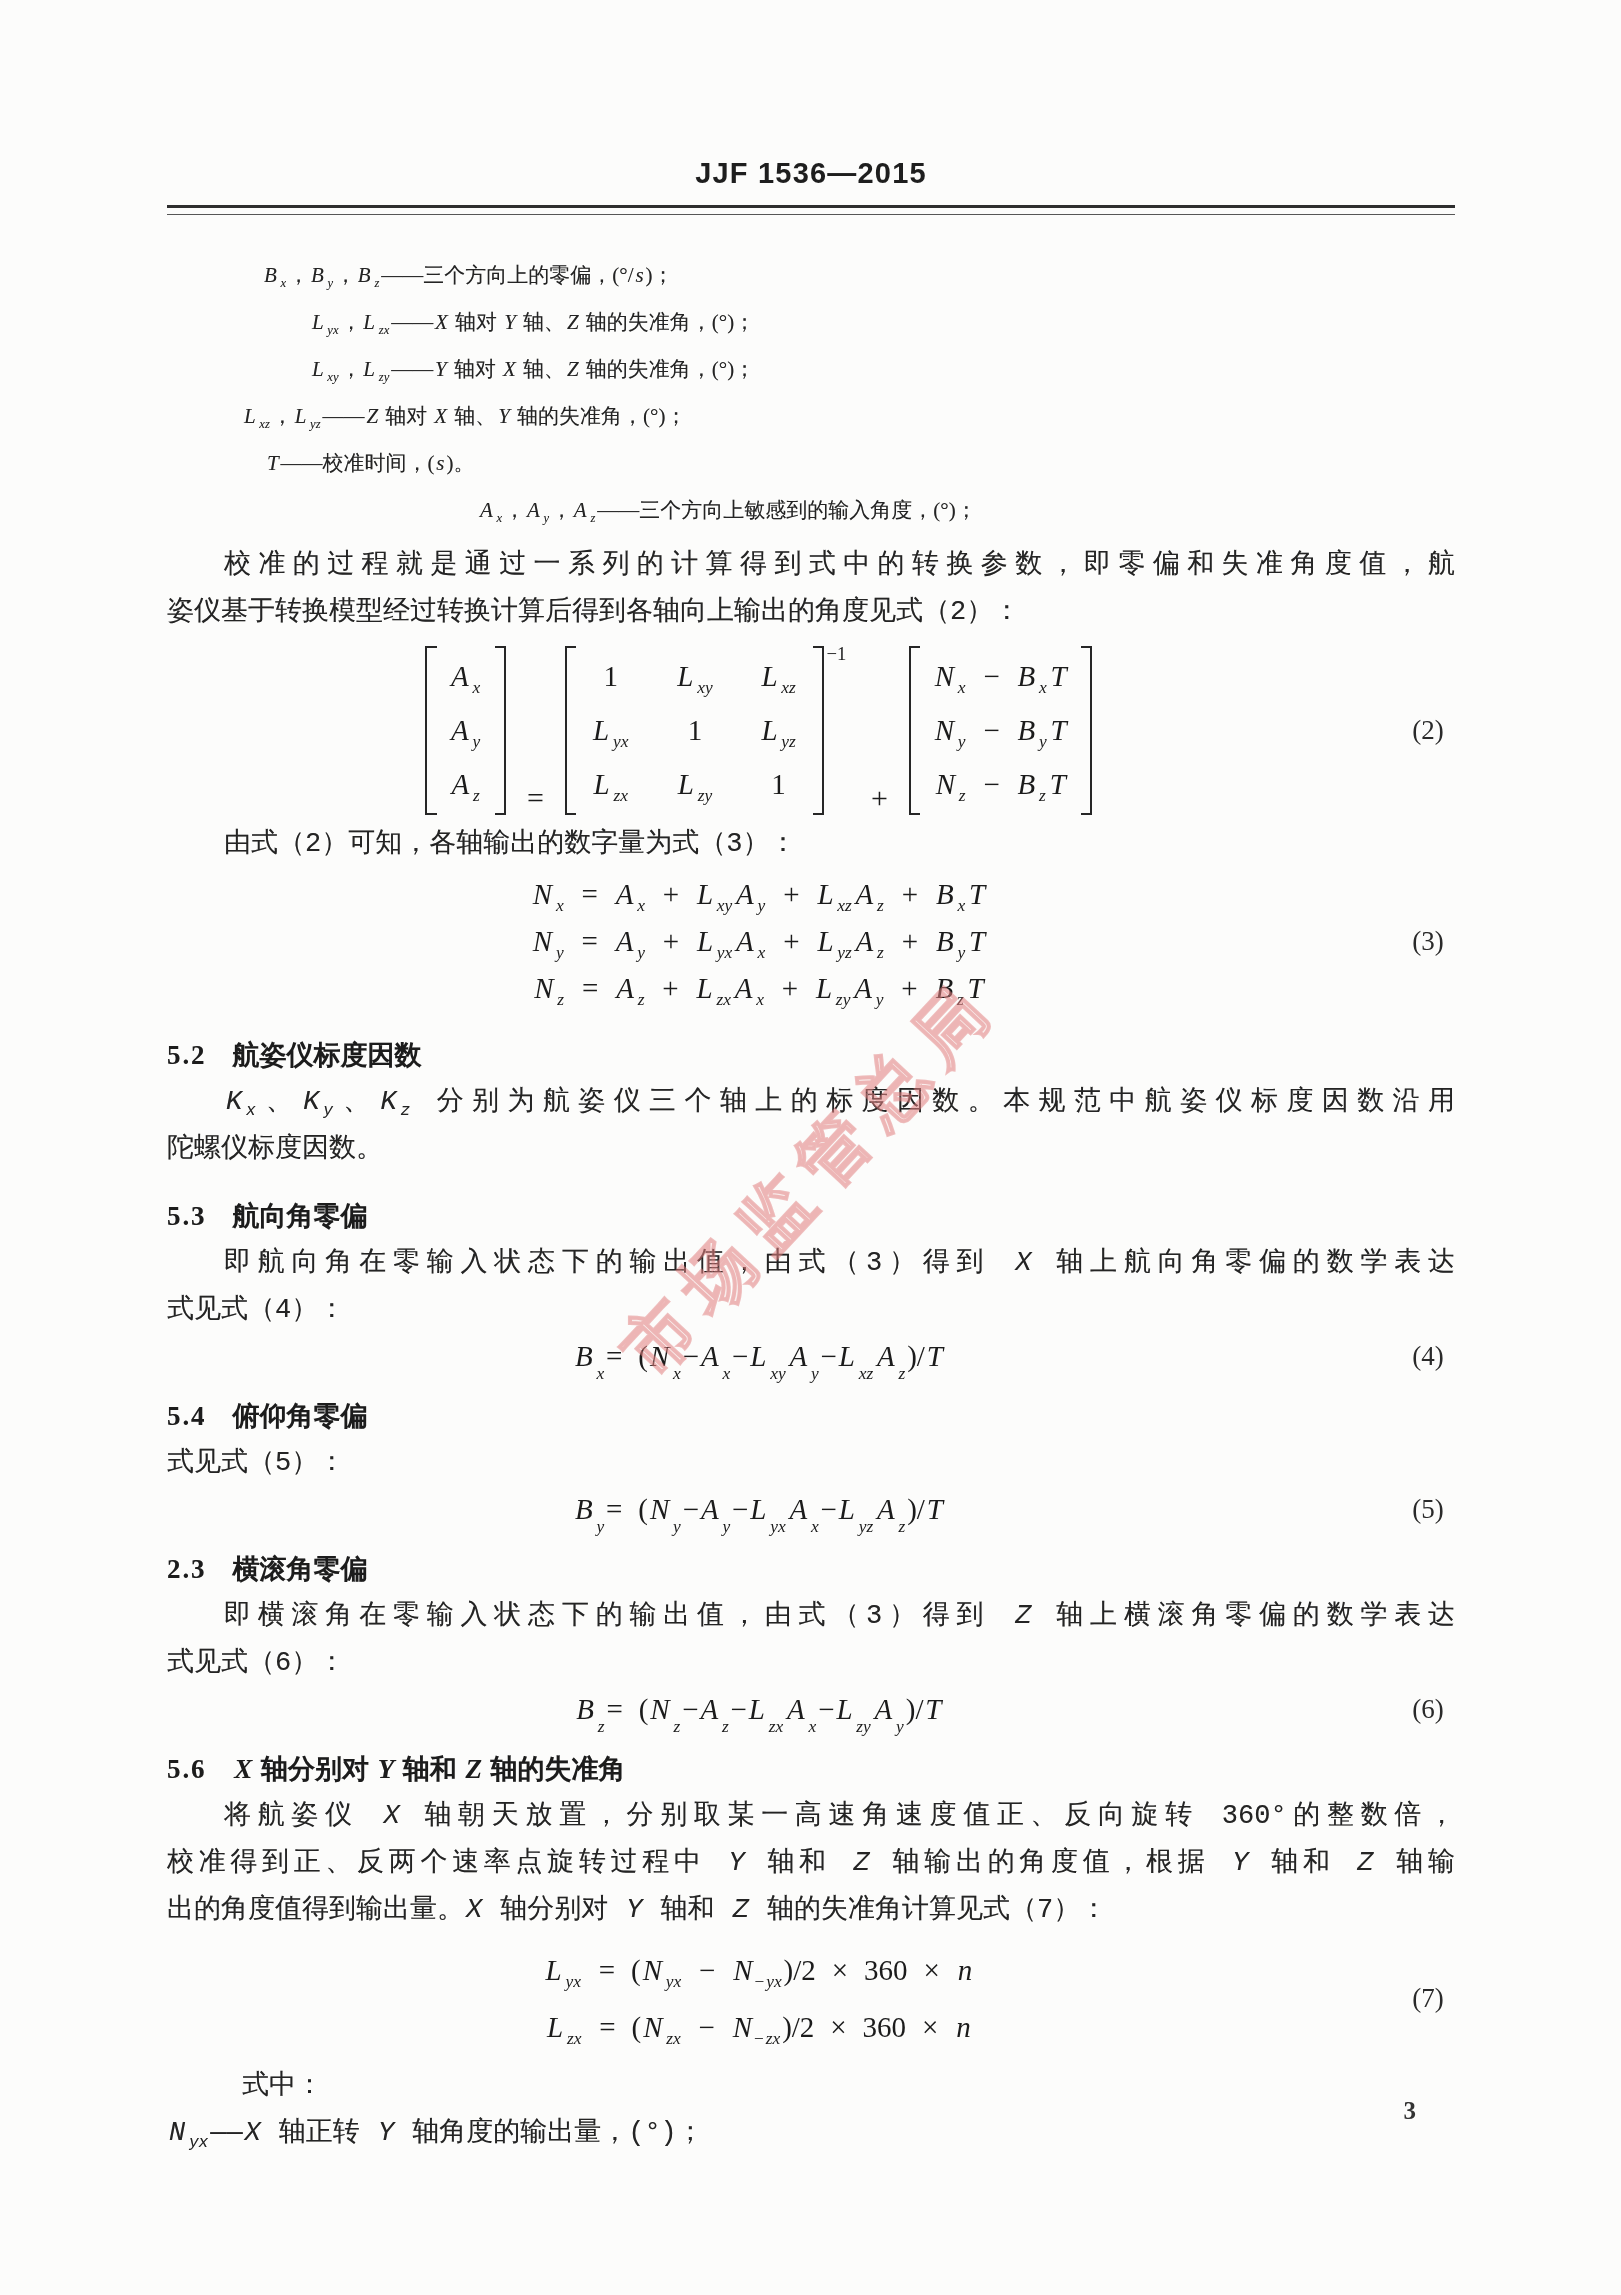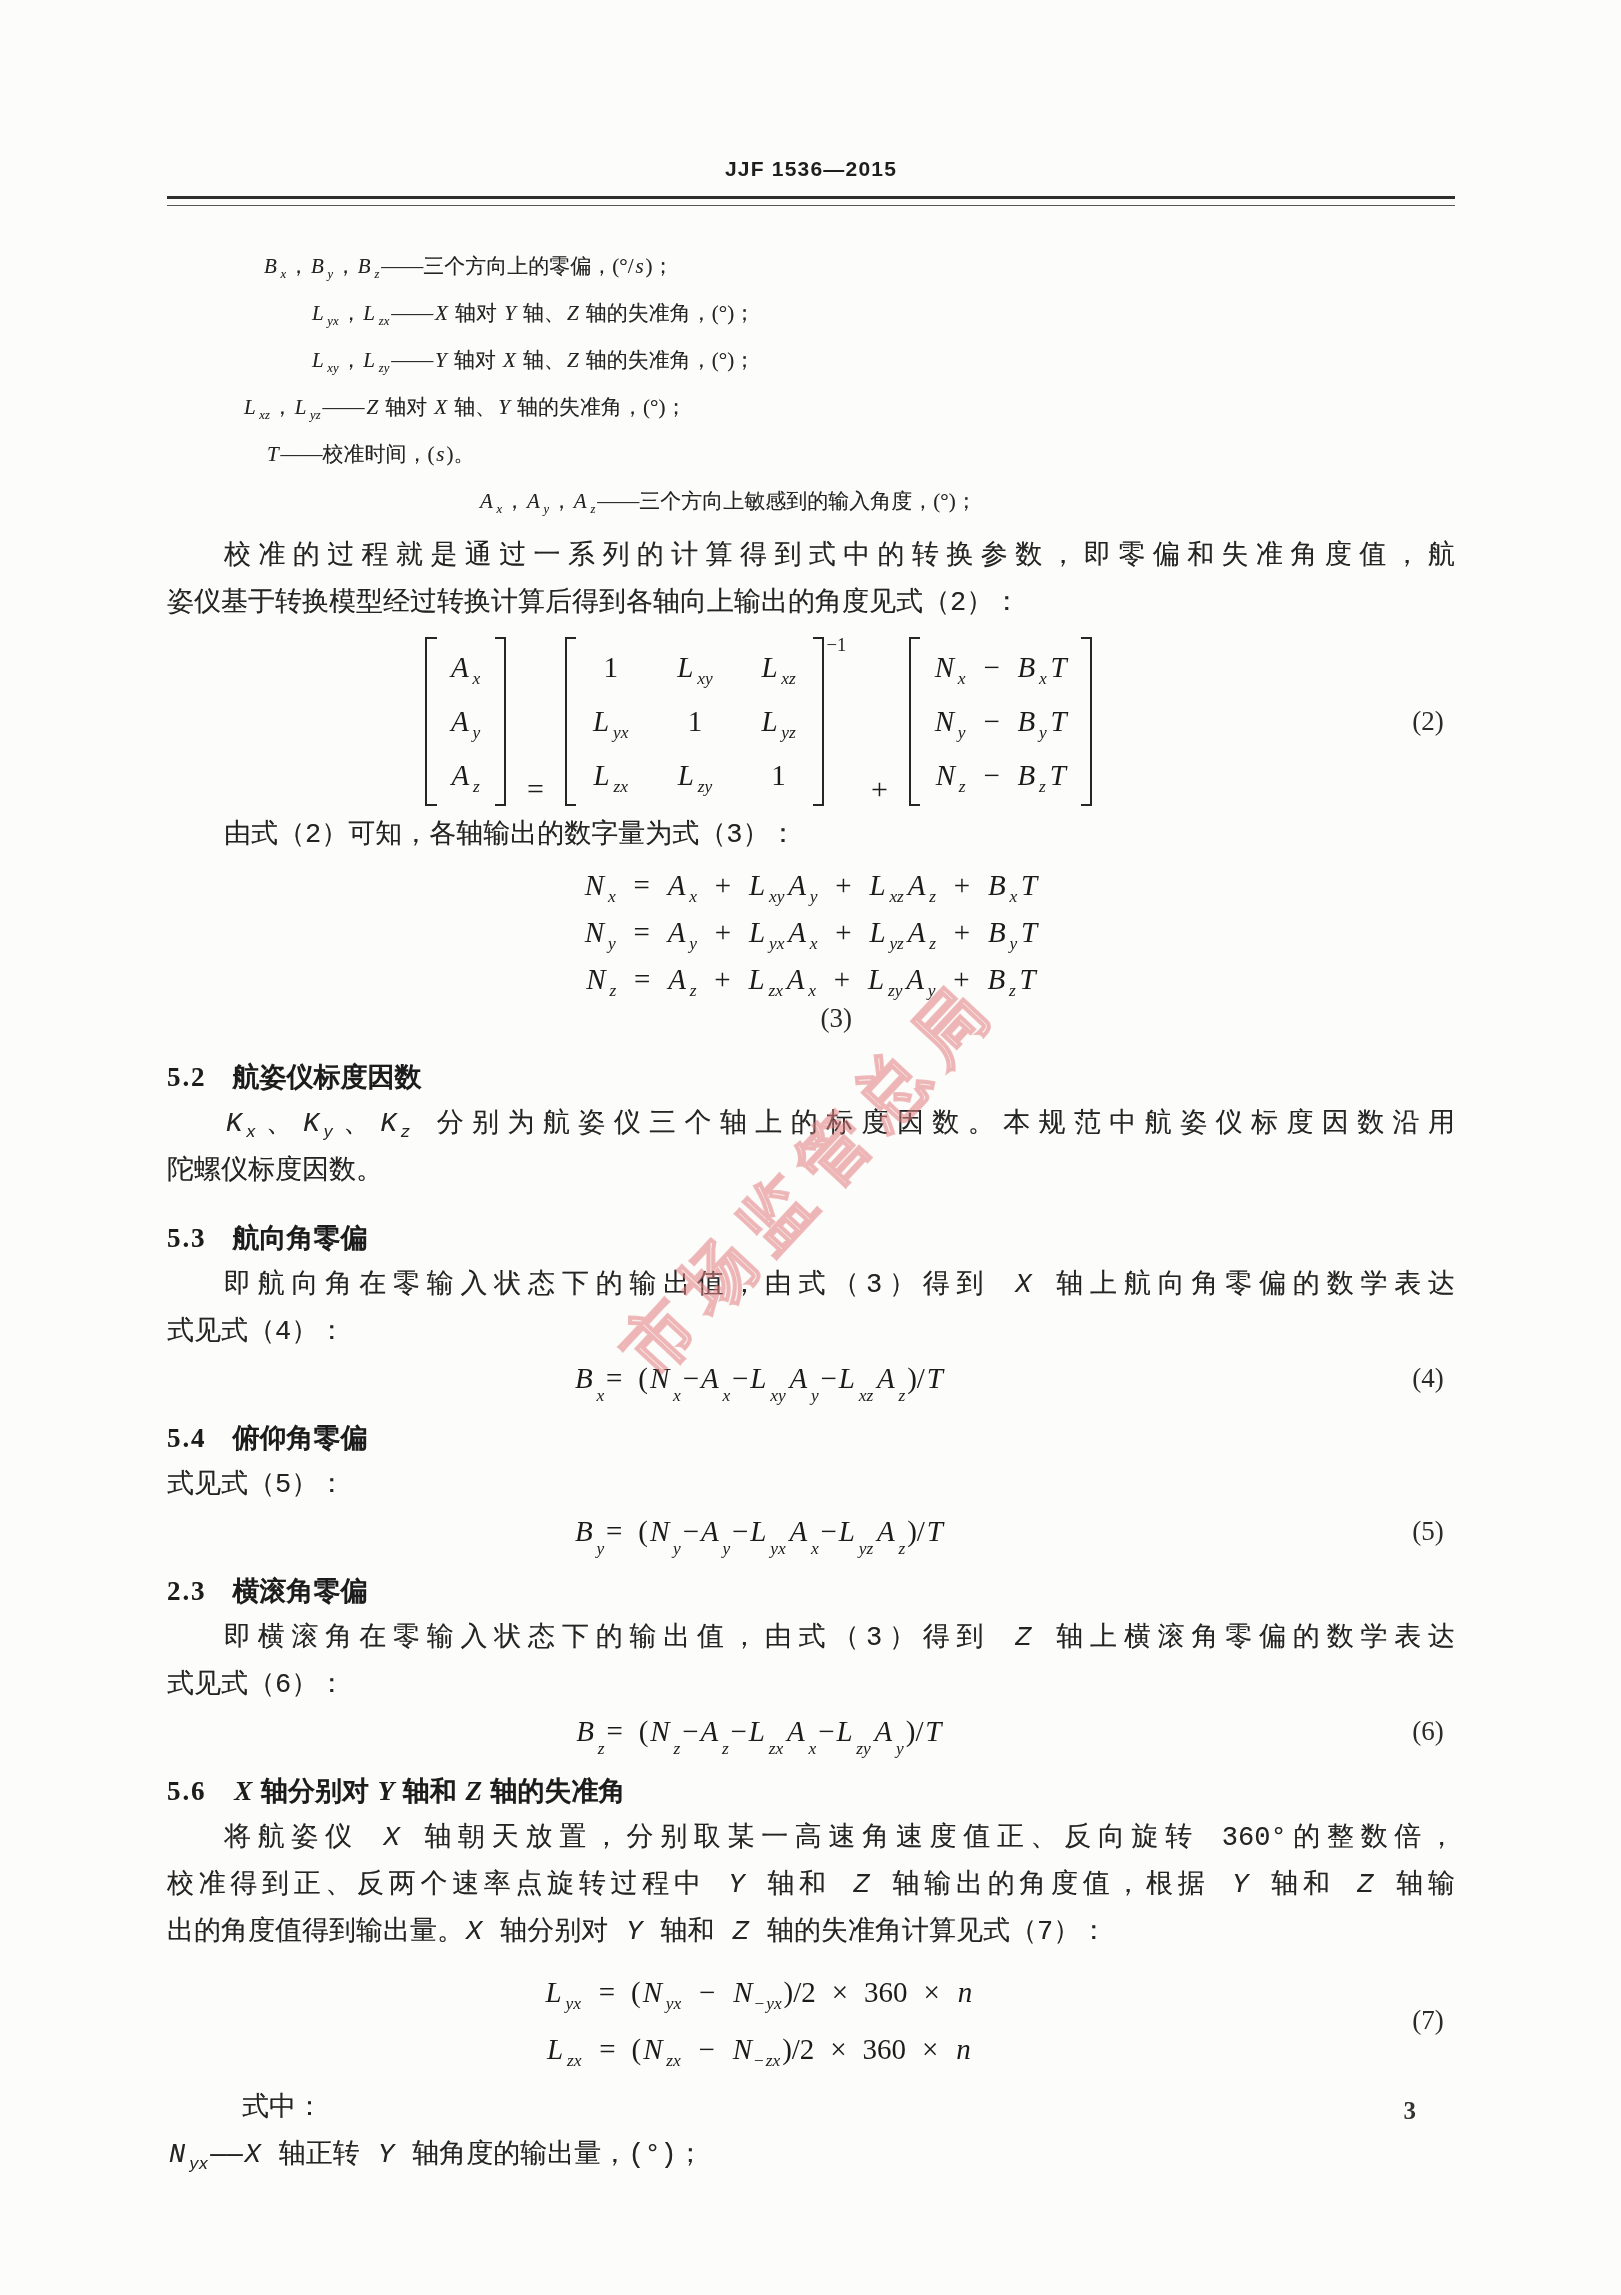--- a/index.html
+++ b/index.html
@@ -14,21 +14,21 @@
   .content{
     position:absolute;left:167px;top:0;width:1288px;
     z-index:1;
   }
   
   .doc-header{
     margin-top:157px;
     text-align:center;
     font-family:"Liberation Sans","DejaVu Sans",sans-serif;
     font-weight:bold;
-    font-size:21px;
+    font-size:29px;
     letter-spacing:1.2px;
     color:#1e1e1e;
   }
   .header-rule{
     margin-top:15px;
     height:6.2px;
     border-top:3.1px solid #2e2e2e;
     border-bottom:1.9px solid #565656;
   }
   
@@ -164,21 +164,21 @@
             <span><i>N</i><sub><i>z</i></sub> − <i>B</i><sub><i>z</i></sub><i>T</i></span>
           </span>
           <span class="brk brk-r"></span>
         </span>
       </div>
       <div class="eq-num">(2)</div>
     </div>
 
     <div class="para-line indent txt-shadow">由式（2）可知，各轴输出的数字量为式（3）：</div>
 
-    <div class="eq-row" style="margin:2.5px 0;flex-direction:column;">
+    <div class="eq-row" style="margin:2.5px 0;">
       <div class="eq-main">
         <div class="eq-stack">
           <div class="eq-line"><i>N</i><sub><i>x</i></sub> = <i>A</i><sub><i>x</i></sub> + <i>L</i><sub><i>xy</i></sub><i>A</i><sub><i>y</i></sub> + <i>L</i><sub><i>xz</i></sub><i>A</i><sub><i>z</i></sub> + <i>B</i><sub><i>x</i></sub><i>T</i></div>
           <div class="eq-line"><i>N</i><sub><i>y</i></sub> = <i>A</i><sub><i>y</i></sub> + <i>L</i><sub><i>yx</i></sub><i>A</i><sub><i>x</i></sub> + <i>L</i><sub><i>yz</i></sub><i>A</i><sub><i>z</i></sub> + <i>B</i><sub><i>y</i></sub><i>T</i></div>
           <div class="eq-line"><i>N</i><sub><i>z</i></sub> = <i>A</i><sub><i>z</i></sub> + <i>L</i><sub><i>zx</i></sub><i>A</i><sub><i>x</i></sub> + <i>L</i><sub><i>zy</i></sub><i>A</i><sub><i>y</i></sub> + <i>B</i><sub><i>z</i></sub><i>T</i></div>
         </div>
       </div>
       <div class="eq-num">(3)</div>
     </div>
 

